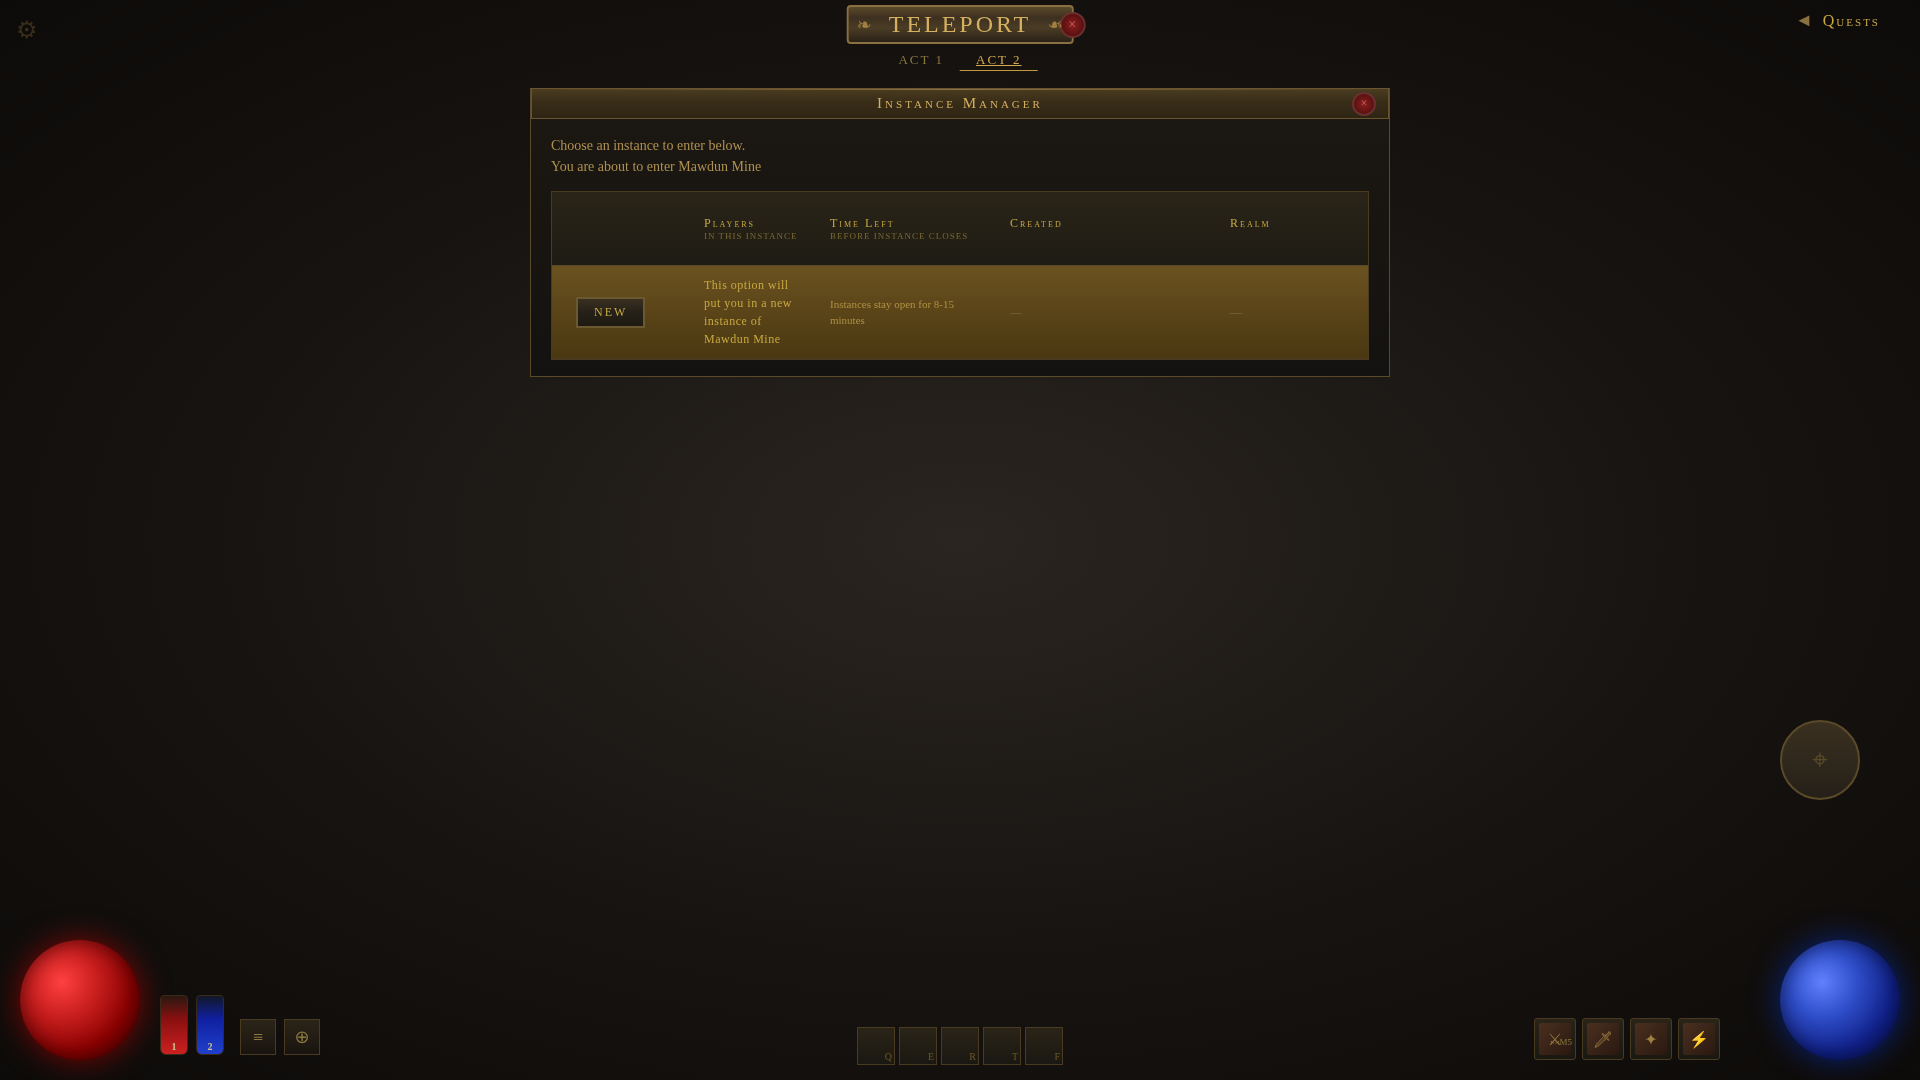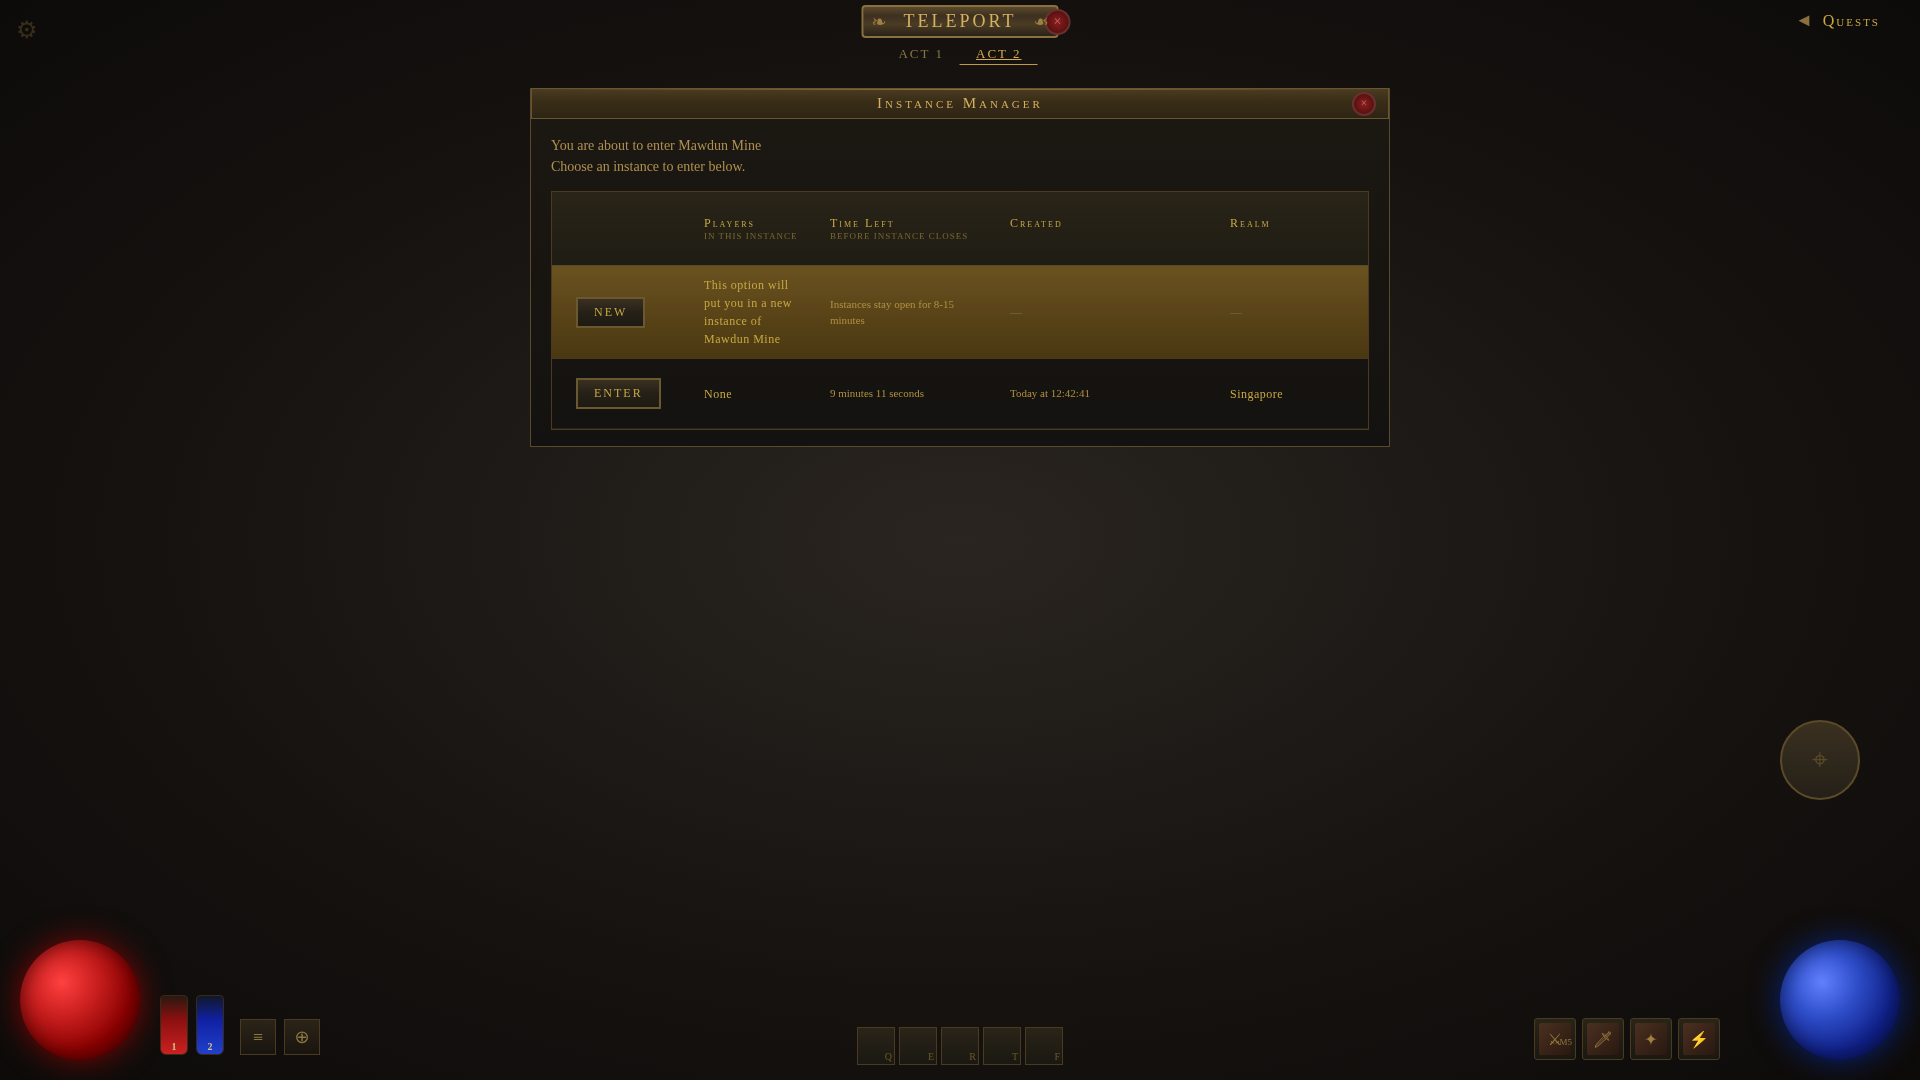--- a/index.html
+++ b/index.html
@@ -47,21 +47,21 @@
       transform: translateY(-50%);
       color: #a08040;
       font-size: 18px;
     }
 
     .teleport-title-frame::before { left: 8px; }
     .teleport-title-frame::after { right: 8px; transform: translateY(-50%) scaleX(-1); }
 
     .teleport-title {
       color: #d4b060;
-      font-size: 18px;
+      font-size: 24px;
       letter-spacing: 3px;
       text-transform: uppercase;
       font-variant: small-caps;
       text-align: right;
     }
 
     .teleport-close {
       position: absolute;
       right: -14px;
       top: 50%;
@@ -495,22 +495,22 @@
   <span>Quests</span>
 </div>
 
 <div class="instance-manager">
   <div class="instance-manager-header">
     <span class="instance-manager-title">Instance Manager</span>
     <div class="instance-manager-close">×</div>
   </div>
   <div class="instance-manager-body">
     <div class="instance-description">
+      <div>Choose an instance to enter below.</div>
       <div>You are about to enter Mawdun Mine</div>
-      <div>Choose an instance to enter below.</div>
     </div>
 
     <div class="instance-table">
 
       <div class="table-header">
         <div class="table-header-cell"></div>
         <div class="table-header-cell">
           <span>Players</span>
           <span class="sub">In this instance</span>
         </div>
@@ -529,29 +529,20 @@
       <div class="instance-row-new">
         <div style="padding: 0 12px;">
           <button class="btn-new">New</button>
         </div>
         <div class="cell-text">This option will put you in a new instance of Mawdun Mine</div>
         <div class="cell-text-small">Instances stay open for 8-15 minutes</div>
         <div class="cell-text-muted">—</div>
         <div class="cell-text-muted">—</div>
       </div>
 
-      <div class="instance-row">
-        <div style="padding: 0 12px;">
-          <button class="btn-enter">Enter</button>
-        </div>
-        <div class="cell-text">None</div>
-        <div class="cell-text-small">9 minutes 11 seconds</div>
-        <div class="cell-text-small">Today at 12:42:41</div>
-        <div class="cell-text">Singapore</div>
-      </div>
     </div>
   </div>
 </div>
 
 <div class="orb-left">
   <div class="orb-red"></div>
 </div>
 
 <div class="orb-right">
   <div class="orb-blue"></div>

